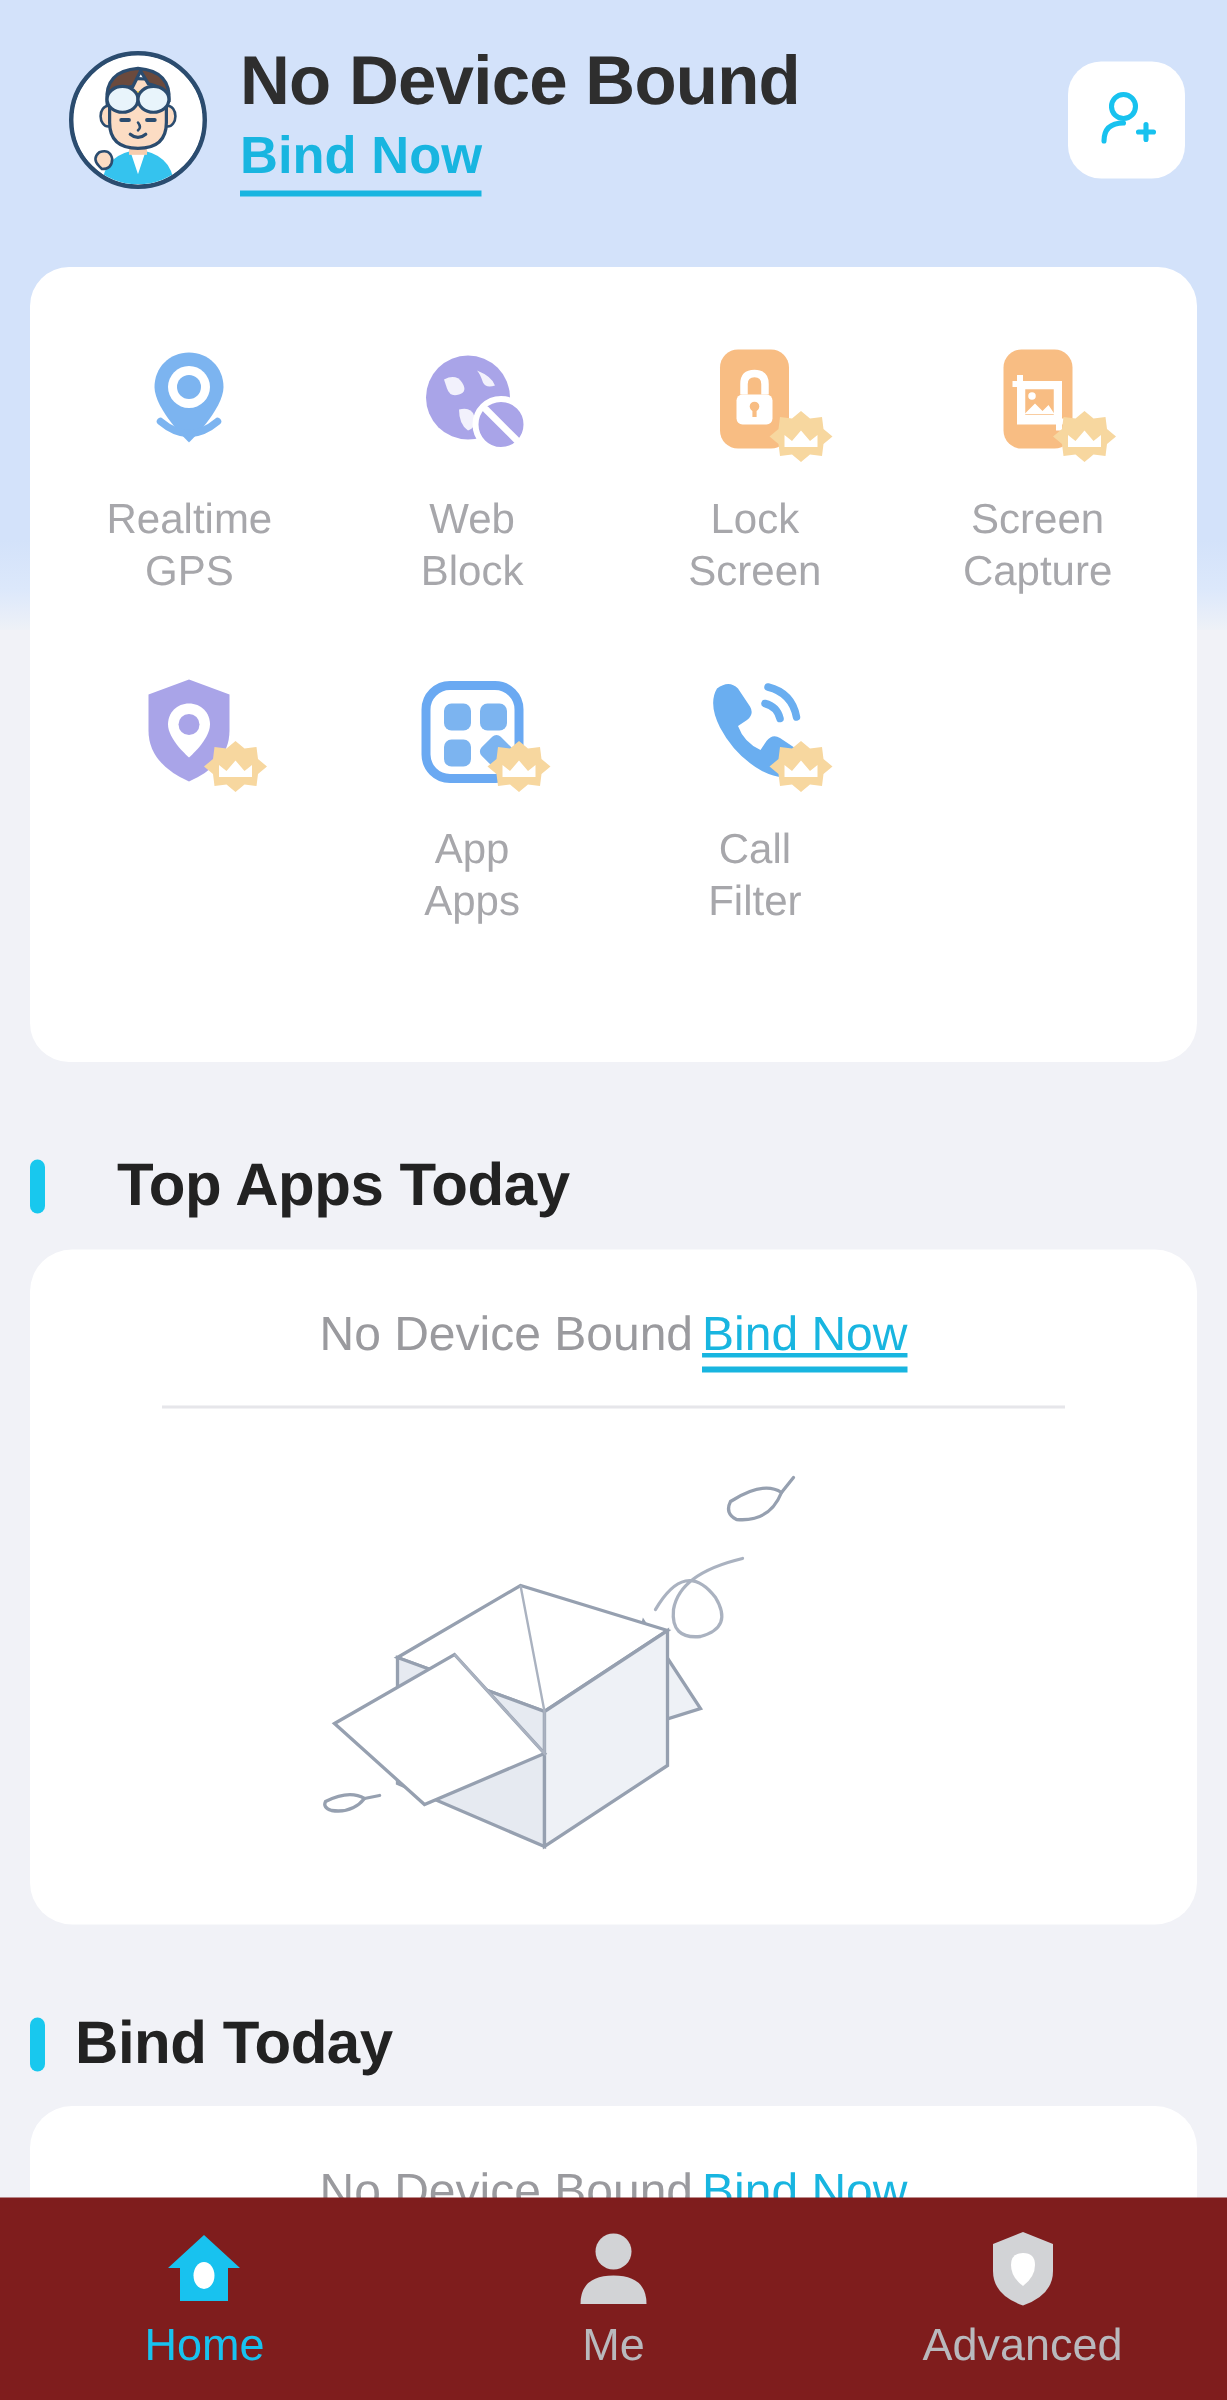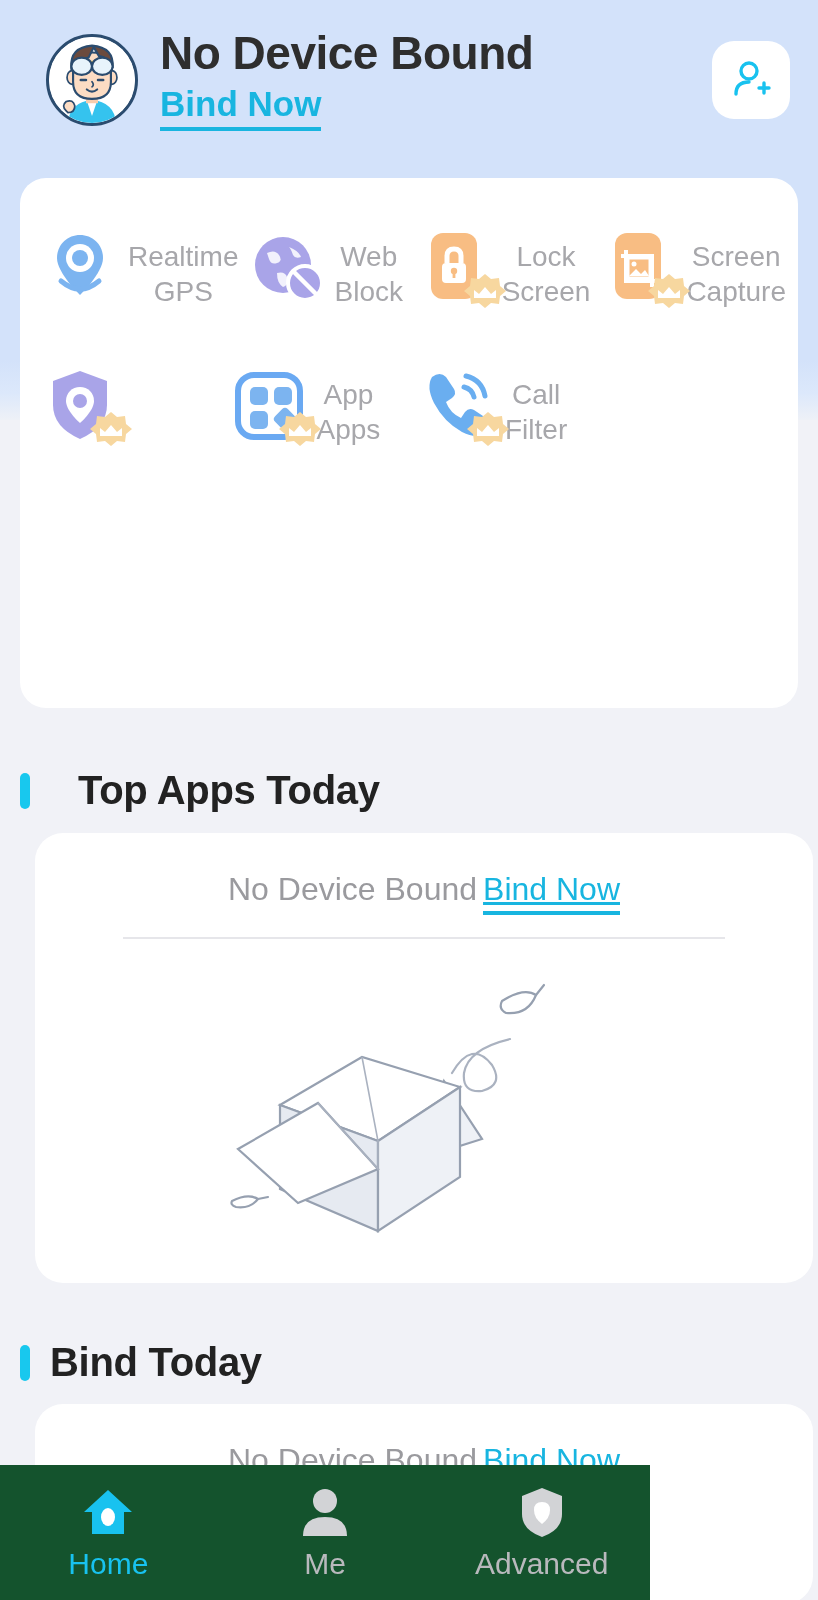--- a/index.html
+++ b/index.html
@@ -84,21 +84,21 @@
     border-radius:26px;
     z-index:2;
     padding:42px 12px 0 12px;
   }
   .feat-row{
     display:flex; width:100%;
   }
   .feat-row.second{ margin-top:42px; }
   .feat{
     flex:1 1 0;
-    display:flex; flex-direction:row; align-items:center;
+    display:flex; flex-direction:column; align-items:center;
   }
   .feat-row.second .feat.empty{ visibility:hidden; }
   .feat-icon{
     width:96px; height:96px;
     position:relative;
     display:flex; align-items:center; justify-content:center;
   }
   .feat-icon svg{ display:block; }
   .crown{
     position:absolute; right:-6px; bottom:-2px;
@@ -123,21 +123,21 @@
     flex:0 0 10px;
   }
   .sec-title{
     margin-left:20px;
     font-size:40px; font-weight:bold; color:#222;
     letter-spacing:-0.3px;
   }
 
   
   .content-card{
-    position:absolute; left:35px;
+    position:absolute; left:20px;
     width:778px;
     background:#ffffff;
     border-radius:28px;
     z-index:2;
     overflow:hidden;
   }
   .card-notice{
     text-align:center;
     padding-top:38px;
     font-size:32px; color:#9a9a9e;
@@ -155,22 +155,22 @@
     margin:22px 88px 0 88px;
   }
   .empty-art{
     display:flex; align-items:center; justify-content:center;
     padding:14px 0 0 0;
   }
 
   
   .bottom-nav{
     position:absolute; left:0; bottom:0;
-    width:650px; height:135px;
-    background:#14532d;
+    width:818px; height:135px;
+    background:#7f1d1d;
     display:flex; align-items:flex-start;
     z-index:10;
     padding-top:16px;
   }
   .nav-item{
     flex:1 1 0;
     display:flex; flex-direction:column;
     align-items:center; justify-content:flex-start;
   }
   .nav-icon{ height:62px; display:flex; align-items:center; }

